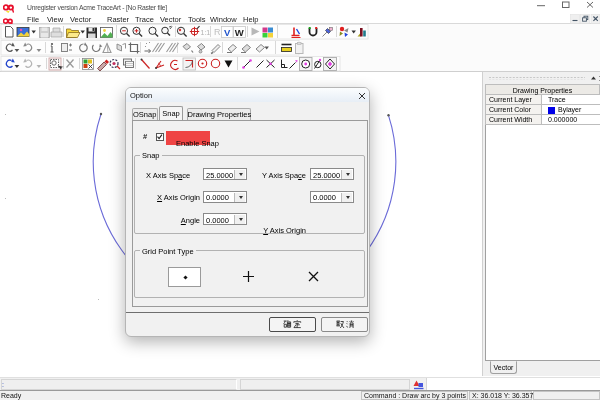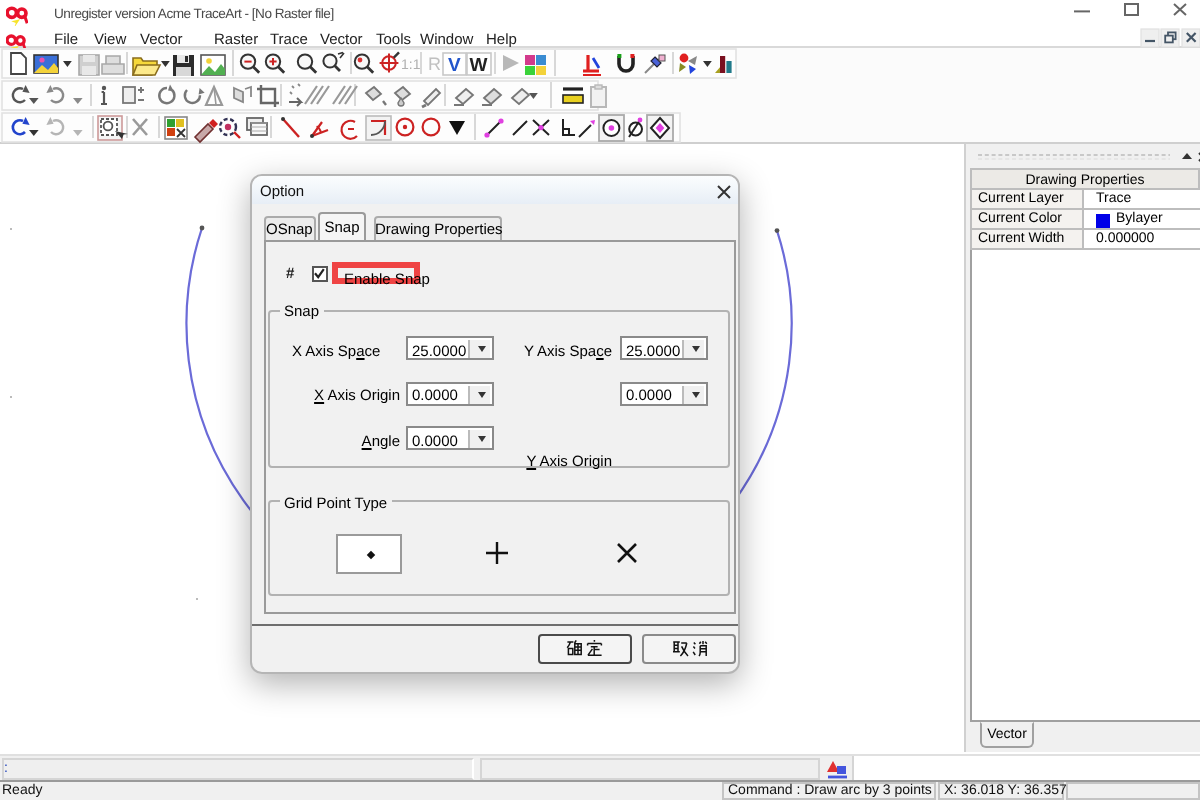--- a/index.html
+++ b/index.html
@@ -376,21 +376,21 @@
     <div class="abs" style="left:60.5px;top:20px;width:64px;height:12px;background:#ececec;border:1px solid #ababab;border-bottom:none;border-radius:2px 2px 0 0;text-align:center;line-height:12px;">Drawing Properties</div>
 
     <div class="abs" style="left:6px;top:31.5px;width:236px;height:187px;background:#f1f1f1;border:1px solid #9a9a9a;"></div>
 
     <div class="abs" style="left:17px;top:44px;width:8px;font-weight:bold;color:#222;">#</div>
     <div class="abs" style="left:30px;top:44.5px;width:8px;height:8px;background:#fff;border:1px solid #555;">
       <svg width="8" height="8" viewBox="0 0 8 8" style="position:absolute;left:-1px;top:-1px;">
         <path d="M1.5 3.6 l1.6 2 2.8-4" fill="none" stroke="#222" stroke-width="1.1"></path>
       </svg>
     </div>
-    <div class="abs" style="left:40px;top:42.5px;width:44px;height:11px;border:3px solid #ef4444;line-height:11px;padding-left:3px;">Enable Snap</div>
+    <div class="abs" style="left:40px;top:42.5px;width:44px;height:11px;border:7px solid #ef4444;line-height:11px;padding-left:3px;">Enable Snap</div>
 
     <div class="abs" style="left:8px;top:67px;width:231px;height:79px;border:1px solid #b2b2b2;border-radius:2px;"></div>
     <div class="abs" style="left:14px;top:63px;background:#f1f1f1;padding:0 2px;">Snap</div>
 
     <div class="abs" style="left:20px;top:82.5px;width:54px;">X Axis Sp<u>a</u>ce</div>
     <div class="abs" style="left:126px;top:82.5px;width:54px;text-align:right;">Y Axis Spa<u>c</u>e</div>
 
     <div class="abs" style="left:20px;top:105px;width:54px;text-align:right;"><u>X</u> Axis Origin</div>
     <div class="abs" style="left:126px;top:105px;width:54px;text-align:right;margin-top:33px;"><u>Y</u> Axis Origin</div>
 

